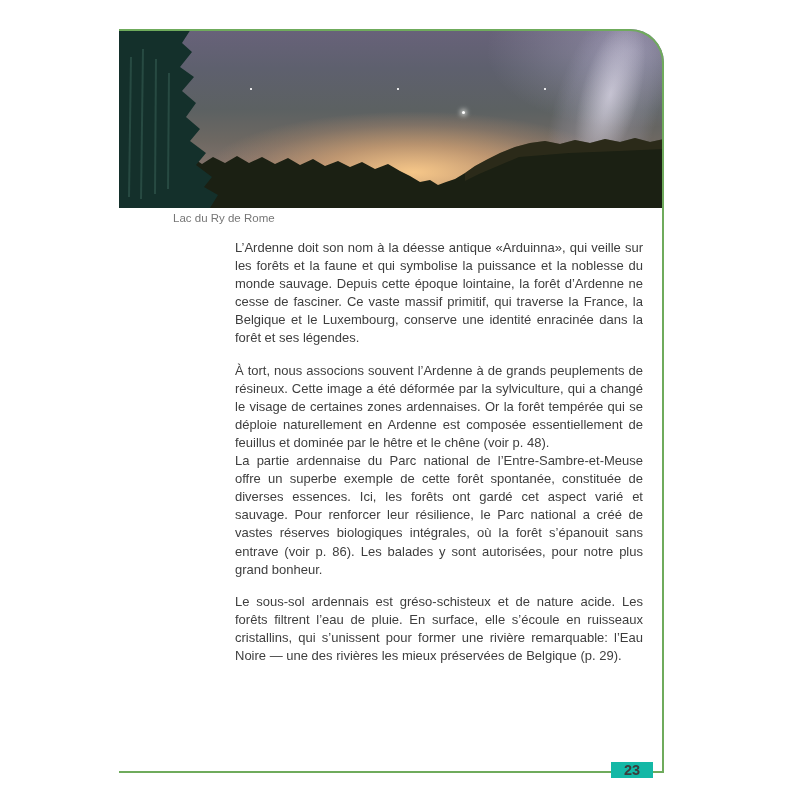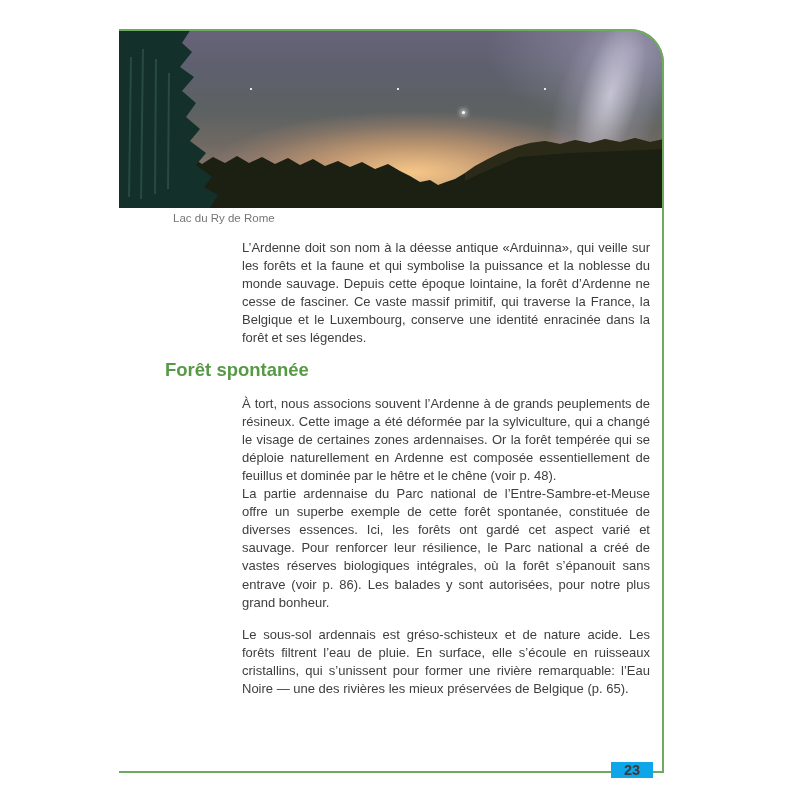--- a/index.html
+++ b/index.html
@@ -92,42 +92,42 @@
 
   
   .caption {
     position: absolute; left: 173px; top: 212px;
     font-size: 11.5px; color: var(--caption-gray);
     z-index: 2;
   }
 
   
   .column {
-    position: absolute; left: 114px; top: 239px; width: 540px;
+    position: absolute; left: 107px; top: 239px; width: 540px;
     z-index: 2;
   }
   .body-block {
     margin-left: 128px; width: 408px;
     font-size: 13px; line-height: 18.1px;
     text-align: justify; color: var(--body-text);
   }
   .section-heading {
     margin-left: 51px;
     font-size: 18.5px; font-weight: bold;
     color: var(--accent-green);
   }
   .h-first { margin-top: 11px; }
   .p-after-h { margin-top: 14px; }
   .h-second { margin-top: 13px; }
 
   
   .page-number {
     position: absolute; left: 611px; top: 762px;
     width: 42px; text-align: center;
-    background: #0ea5e9;
+    background: #14b8a6;
     font-size: 14.5px; font-weight: bold; color: #3c3c3c;
     z-index: 4;
   }
 </style>
 </head>
 <body>
 
 <div class="photo">
   <div class="layer sky"></div>
   <div class="layer glow"></div>
@@ -159,20 +159,19 @@
   </svg>
 </div>
 
 <div class="frame"></div>
 
 <div class="caption">Lac du Ry de Rome</div>
 
 <div class="column">
   <p class="body-block">L’Ardenne doit son nom à la déesse antique «Arduinna», qui veille sur les forêts et la faune et qui symbolise la puissance et la noblesse du monde sauvage. Depuis cette époque lointaine, la forêt d’Ardenne ne cesse de fasciner. Ce vaste massif primitif, qui traverse la France, la Belgique et le Luxembourg, conserve une identité enracinée dans la forêt et ses légendes.</p>
 
-  <h2 class="section-heading h-first">Forêt spontanée</h2>
   <p class="body-block p-after-h">À tort, nous associons souvent l’Ardenne à de grands peuplements de résineux. Cette image a été déformée par la sylviculture, qui a changé le visage de certaines zones ardennaises. Or la forêt tempérée qui se déploie naturellement en Ardenne est composée essentiellement de feuillus et dominée par le hêtre et le chêne (voir p. 48).</p>
   <p class="body-block">La partie ardennaise du Parc national de l’Entre-Sambre-et-Meuse offre un superbe exemple de cette forêt spontanée, constituée de diverses essences. Ici, les forêts ont gardé cet aspect varié et sauvage. Pour renforcer leur résilience, le Parc national a créé de vastes réserves biologiques intégrales, où la forêt s’épanouit sans entrave (voir p. 86). Les balades y sont autorisées, pour notre plus grand bonheur.</p>
 
-  <p class="body-block p-after-h">Le sous-sol ardennais est gréso-schisteux et de nature acide. Les forêts filtrent l’eau de pluie. En surface, elle s’écoule en ruisseaux cristallins, qui s’unissent pour former une rivière remarquable: l’Eau Noire — une des rivières les mieux préservées de Belgique (p. 65).</p>
+  <p class="body-block p-after-h">Le sous-sol ardennais est gréso-schisteux et de nature acide. Les forêts filtrent l’eau de pluie. En surface, elle s’écoule en ruisseaux cristallins, qui s’unissent pour former une rivière remarquable: l’Eau Noire — une des rivières les mieux préservées de Belgique (p. 29).</p>
 </div>
 
 <div class="page-number">23</div>
 
 </body></html>

